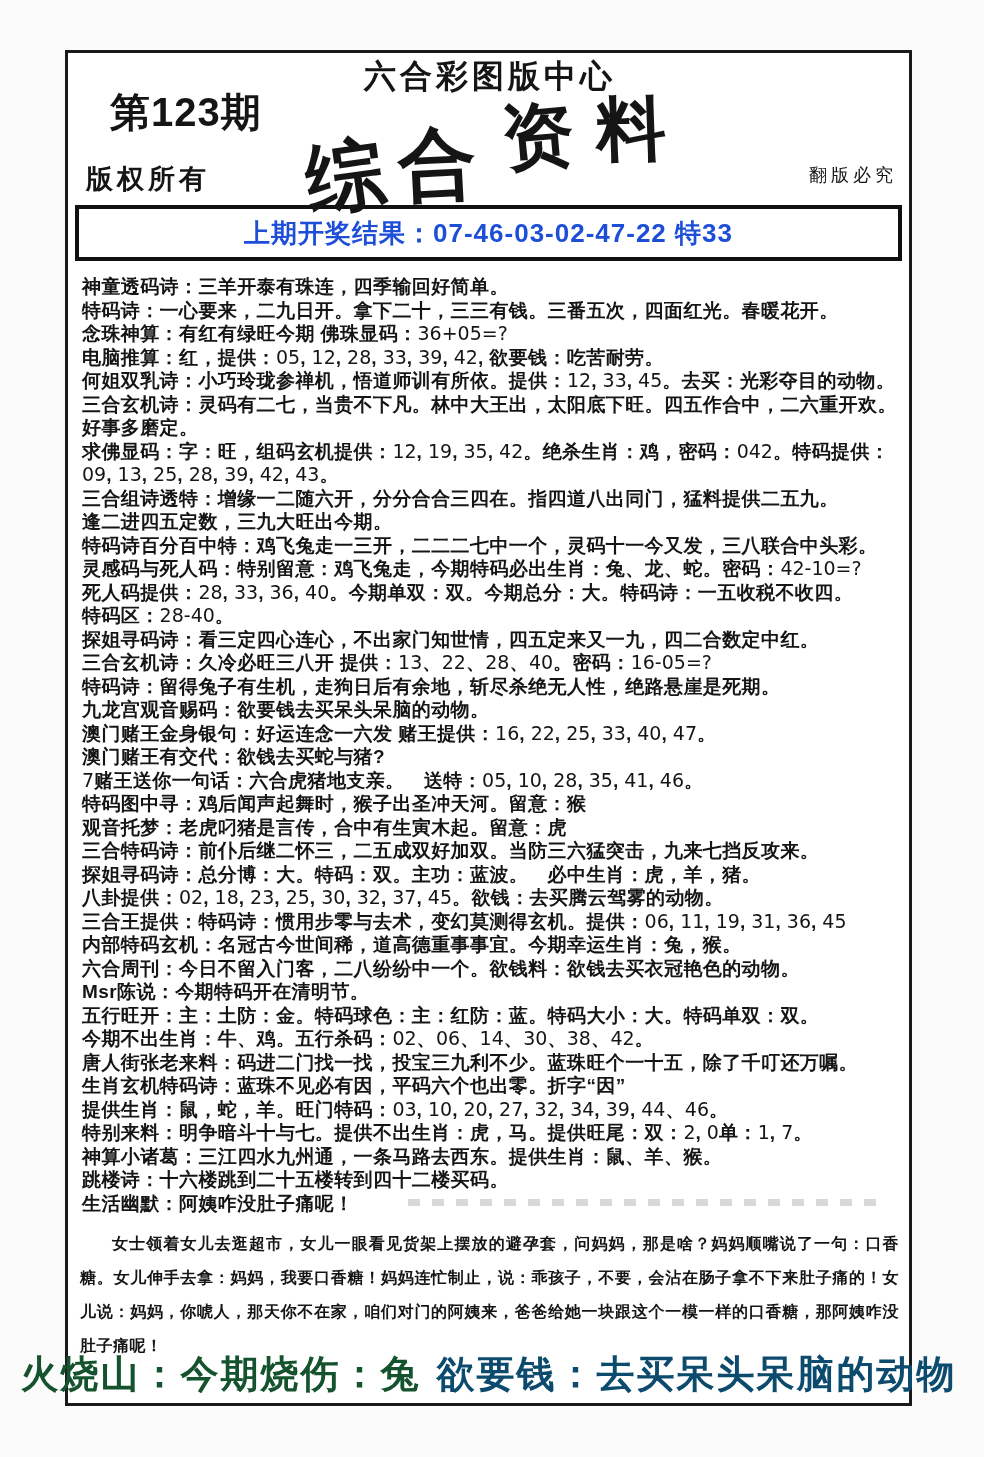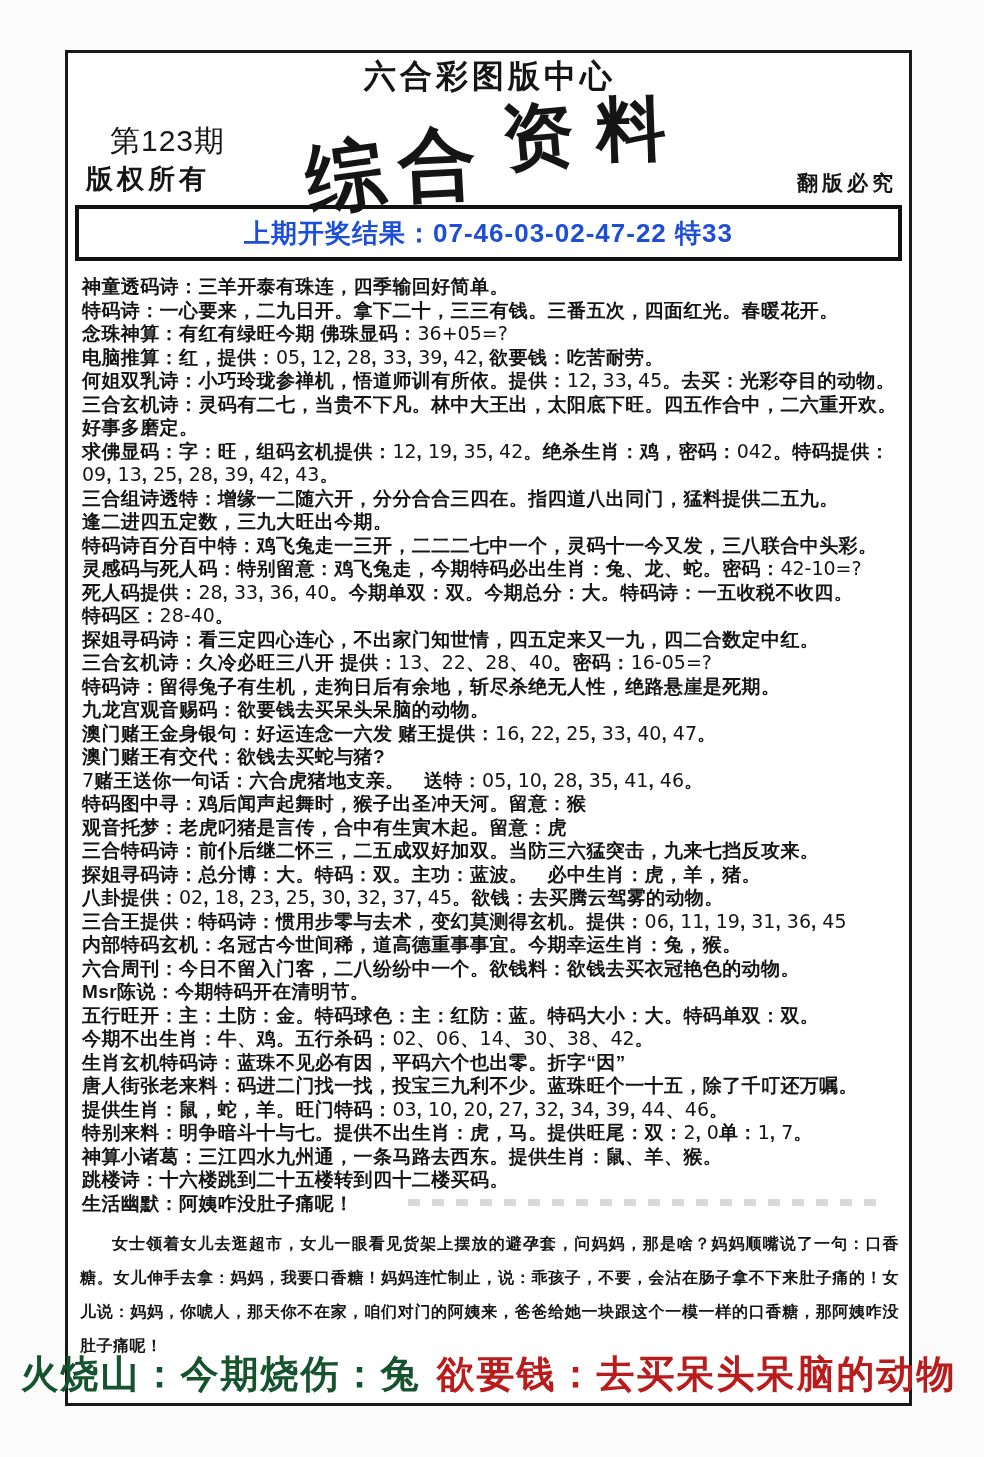--- a/index.html
+++ b/index.html
@@ -11,42 +11,42 @@
     overflow:hidden;
   }
   .frame {
     position:absolute; left:65px; top:50px; width:847px; height:1356px;
     border:3px solid #1a1a1a; background:#ffffff; box-sizing:border-box;
   }
   
   .header { position:relative; height:152px; }
   .issue {
     position:absolute; left:42px; top:32px;
-    font-size:30px; font-weight:normal; letter-spacing:1px;margin-top:36px;
+    font-size:40px; font-weight:bold; letter-spacing:1px;
   }
   .brand {
     position:absolute; left:296px; top:2px;
     font-size:32px; font-weight:900; letter-spacing:4px; white-space:nowrap;
   }
   .main-title {
     position:absolute; left:238px; top:34px;
     font-size:78px; font-weight:900; white-space:nowrap;
   }
   .main-title .ch { display:inline-block; }
   .main-title .c0 { transform:translateY(38px) rotate(-8deg); margin-right:14px; }
   .main-title .c1 { transform:translateY(26px) rotate(-3deg); margin-right:26px; }
   .main-title .c2 { transform:translateY(-4px) rotate(-5deg); margin-right:22px; font-size:72px; }
   .main-title .c3 { transform:translateY(-12px) rotate(-2deg); font-size:70px; }
   .copy-left {
     position:absolute; left:18px; top:108px;
     font-size:27px; font-weight:bold; letter-spacing:4px;
   }
   .copy-right {
-    position:absolute; right:12px; top:116px;
-    font-size:21px; font-weight:bold; letter-spacing:4px;
+    position:absolute; right:12px; top:110px;
+    font-size:18px; font-weight:normal; letter-spacing:4px;
   }
   
   .result-box {
     margin:0 7px 12px 7px; height:48px;
     border:4px solid #111;
     display:flex; align-items:center; justify-content:center;
   }
   .result-text {
     color:#1d4ed8; font-size:26px; font-weight:bold; letter-spacing:1px; white-space:nowrap;
   }
@@ -71,21 +71,21 @@
     font-size:16px; font-weight:bold; line-height:34px;
     text-indent:2em; text-align:justify; letter-spacing:0.5px;
   }
   
   .banner {
     position:absolute; left:0; right:0; bottom:3px;
     display:flex; justify-content:center; gap:16px;
     font-size:38px; font-weight:900; letter-spacing:2px; white-space:nowrap;
   }
   .banner-red { color:#14532d; }
-  .banner-green { color:#b91c1c; }
+  .banner-green { color:#0c4a6e; }
 </style>
 </head>
 <body>
 
 <div class="frame">
 
   <div class="header">
     <div class="issue">第123期</div>
     <div class="brand">六合彩图版中心</div>
     <div class="main-title">
@@ -128,22 +128,22 @@
         <div class="line">观音托梦：老虎叼猪是言传，合中有生寅木起。留意：虎</div>
         <div class="line">三合特码诗：前仆后继二怀三，二五成双好加双。当防三六猛突击，九来七挡反攻来。</div>
         <div class="line">探姐寻码诗：总分博：大。特码：双。主功：蓝波。　必中生肖：虎，羊，猪。</div>
         <div class="line">八卦提供：<span class="num">02</span>, <span class="num">18</span>, <span class="num">23</span>, <span class="num">25</span>, <span class="num">30</span>, <span class="num">32</span>, <span class="num">37</span>, <span class="num">45</span>。欲钱：去买腾云驾雾的动物。</div>
         <div class="line">三合王提供：特码诗：惯用步零与去术，变幻莫测得玄机。提供：<span class="num">06</span>, <span class="num">11</span>, <span class="num">19</span>, <span class="num">31</span>, <span class="num">36</span>, <span class="num">45</span></div>
         <div class="line">内部特码玄机：名冠古今世间稀，道高德重事事宜。今期幸运生肖：兔，猴。</div>
         <div class="line">六合周刊：今日不留入门客，二八纷纷中一个。欲钱料：欲钱去买衣冠艳色的动物。</div>
         <div class="line">Msr陈说：今期特码开在清明节。</div>
         <div class="line">五行旺开：主：土防：金。特码球色：主：红防：蓝。特码大小：大。特码单双：双。</div>
         <div class="line">今期不出生肖：牛、鸡。五行杀码：<span class="num">02</span>、<span class="num">06</span>、<span class="num">14</span>、<span class="num">30</span>、<span class="num">38</span>、<span class="num">42</span>。</div>
+        <div class="line">唐人街张老来料：码进二门找一找，投宝三九利不少。蓝珠旺个一十五，除了千叮还万嘱。</div>
         <div class="line">生肖玄机特码诗：蓝珠不见必有因，平码六个也出零。折字“因”</div>
-        <div class="line">唐人街张老来料：码进二门找一找，投宝三九利不少。蓝珠旺个一十五，除了千叮还万嘱。</div>
         <div class="line">提供生肖：鼠，蛇，羊。旺门特码：<span class="num">03</span>, <span class="num">10</span>, <span class="num">20</span>, <span class="num">27</span>, <span class="num">32</span>, <span class="num">34</span>, <span class="num">39</span>, <span class="num">44</span>、<span class="num">46</span>。</div>
         <div class="line">特别来料：明争暗斗十与七。提供不出生肖：虎，马。提供旺尾：双：<span class="num">2</span>, <span class="num">0</span>单：<span class="num">1</span>, <span class="num">7</span>。</div>
         <div class="line">神算小诸葛：三江四水九州通，一条马路去西东。提供生肖：鼠、羊、猴。</div>
         <div class="line">跳楼诗：十六楼跳到二十五楼转到四十二楼买码。</div>
         <div class="line">生活幽默：阿姨咋没肚子痛呢！</div>
       </div>
     <div class="smudge"></div>
   </div>
 
   <div class="joke">女士领着女儿去逛超市，女儿一眼看见货架上摆放的避孕套，问妈妈，那是啥？妈妈顺嘴说了一句：口香糖。女儿伸手去拿：妈妈，我要口香糖！妈妈连忙制止，说：乖孩子，不要，会沾在肠子拿不下来肚子痛的！女儿说：妈妈，你唬人，那天你不在家，咱们对门的阿姨来，爸爸给她一块跟这个一模一样的口香糖，那阿姨咋没肚子痛呢！</div>

